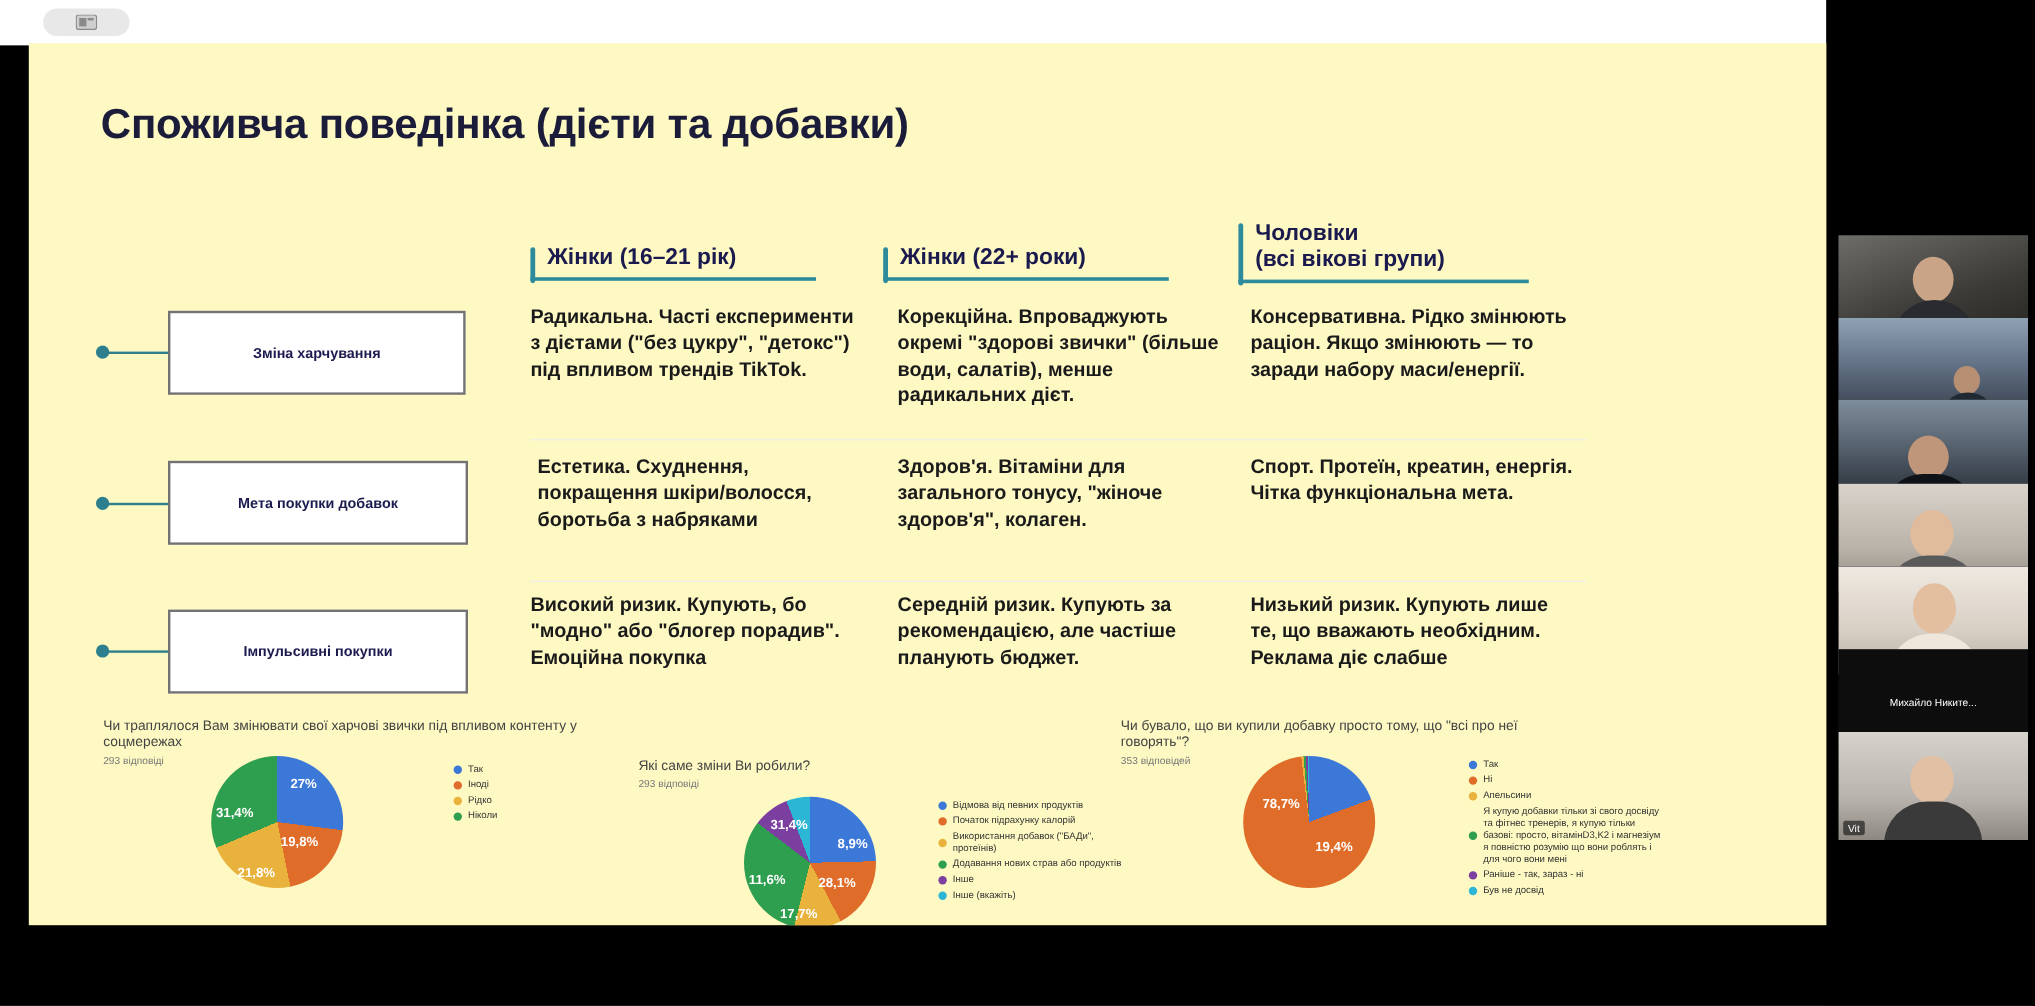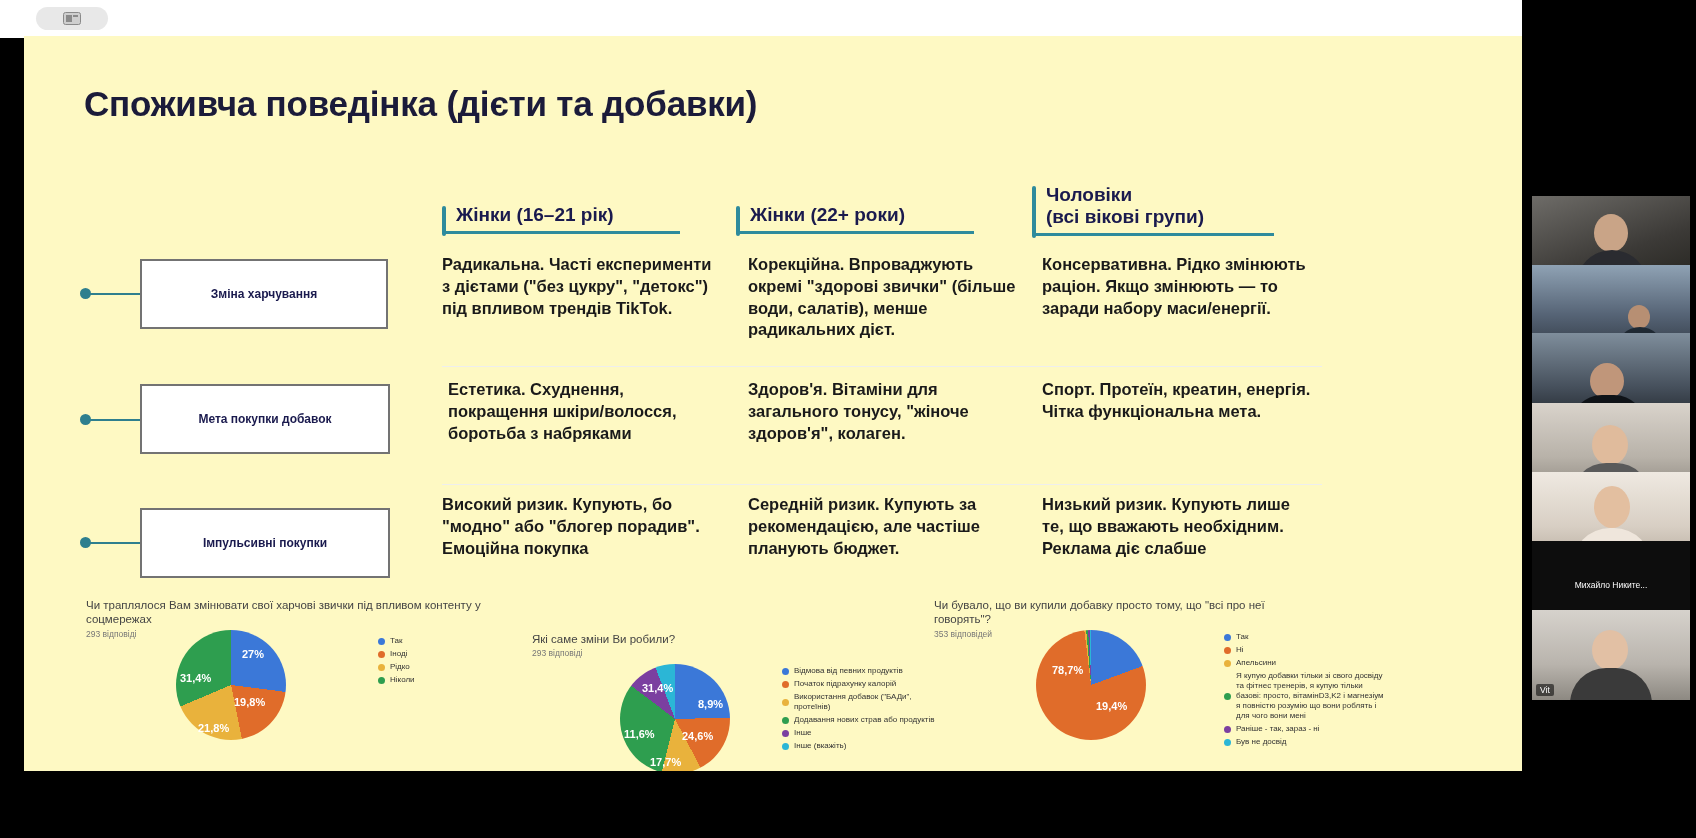--- a/index.html
+++ b/index.html
@@ -292,21 +292,21 @@
             </div>
         </div>
       </div>
 
       <div class="chart-block" style="left:508px; top:0; width:420px;margin-top:34px;">
         <div class="chart-q" style="width:300px;">Які саме зміни Ви робили?</div>
         <div class="chart-n">293 відповіді</div>
         <div class="pie-wrap" style="left:88px; top:32px;">
           <div class="pie" style="width:110px;height:110px;
             background: conic-gradient(#3b78d8 0deg 88.6deg, #e06c2a 88.6deg 152.3deg, #e9b23c 152.3deg 194.1deg, #2e9e4f 194.1deg 307.2deg, #7b3fa0 307.2deg 339.2deg, #2bb6d6 339.2deg 360deg);">
-            <div class="pie-label" style="left:62px; top:66px;">24,6%</div>
+            <div class="pie-label" style="left:62px; top:66px;">28,1%</div>
             <div class="pie-label" style="left:30px; top:92px;">17,7%</div>
             <div class="pie-label" style="left:4px; top:64px;">11,6%</div>
             <div class="pie-label" style="left:22px; top:18px;">31,4%</div>
             <div class="pie-label" style="left:78px; top:34px;">8,9%</div>
           </div>
         </div>
         <div class="legend" style="left:250px; top:34px;">
           <div class="legend-row">
               <span class="legend-sw" style="background:#3b78d8"></span>
               <span class="legend-tx">Відмова від певних продуктів</span>

